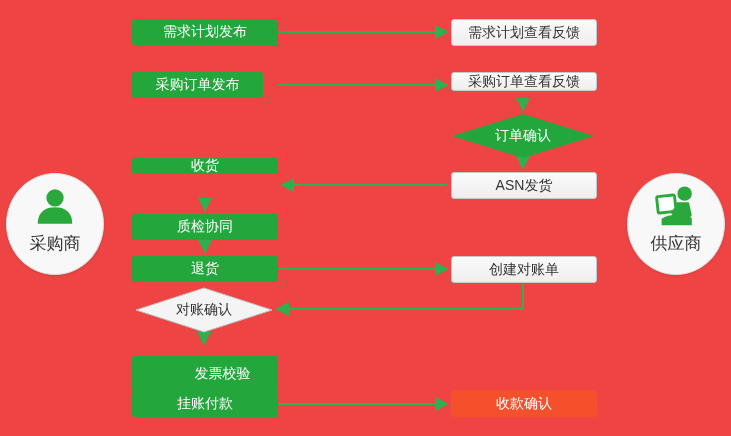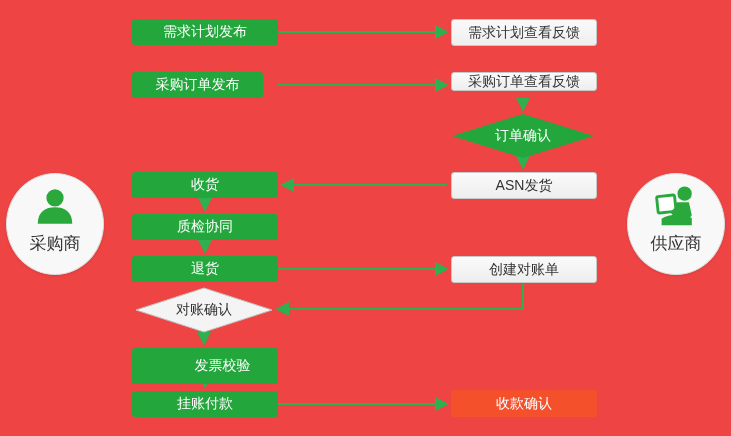--- a/index.html
+++ b/index.html
@@ -59,34 +59,34 @@
       <path d="M204,332 L204,343" marker-end="url(#arr)"></path>
       <path d="M205,375 L205,386" marker-end="url(#arr)"></path>
       <path d="M278,404 L446,404" marker-end="url(#arr)"></path>
     </g>
   </svg>
 
   <div class="node green" style="left:132px;top:19px;width:146px;height:26px;">需求计划发布</div>
 
   <div class="node green" style="left:132px;top:72px;width:131px;height:26px;">采购订单发布</div>
 
-  <div class="node green" style="left:132px;top:172px;width:146px;height:26px;">收货</div>
+  <div class="node green" style="left:132px;top:158px;width:146px;height:16px;">收货</div>
 
   <div class="node green" style="left:132px;top:214px;width:146px;height:26px;">质检协同</div>
 
   <div class="node green" style="left:132px;top:256px;width:146px;height:26px;">退货</div>
 
   <div class="diamond gray" style="left:135px;top:287px;width:138px;height:46px;">
     <svg width="138" height="46" viewBox="0 0 138 46">
       <polygon points="69,1 137,23 69,45 1,23" fill="#f4f4f4" stroke="#c0c0c0" stroke-width="1"></polygon>
     </svg>
     <span class="lbl">对账确认</span>
   </div>
 
-  <div class="node green" style="left:132px;top:348px;width:146px;height:36px;padding-left:35px;">发票校验</div>
+  <div class="node green" style="left:132px;top:356px;width:146px;height:36px;padding-left:35px;">发票校验</div>
 
   <div class="node green" style="left:132px;top:391px;width:146px;height:26px;">挂账付款</div>
 
   <div class="node outline" style="left:451px;top:19px;width:146px;height:27px;">需求计划查看反馈</div>
 
   <div class="node outline" style="left:451px;top:72px;width:146px;height:19px;">采购订单查看反馈</div>
 
   <div class="diamond green" style="left:452px;top:114px;width:142px;height:44px;">
     <svg width="142" height="44" viewBox="0 0 142 44">
       <polygon points="71,0 142,22 71,44 0,22" fill="#23a73d"></polygon>

